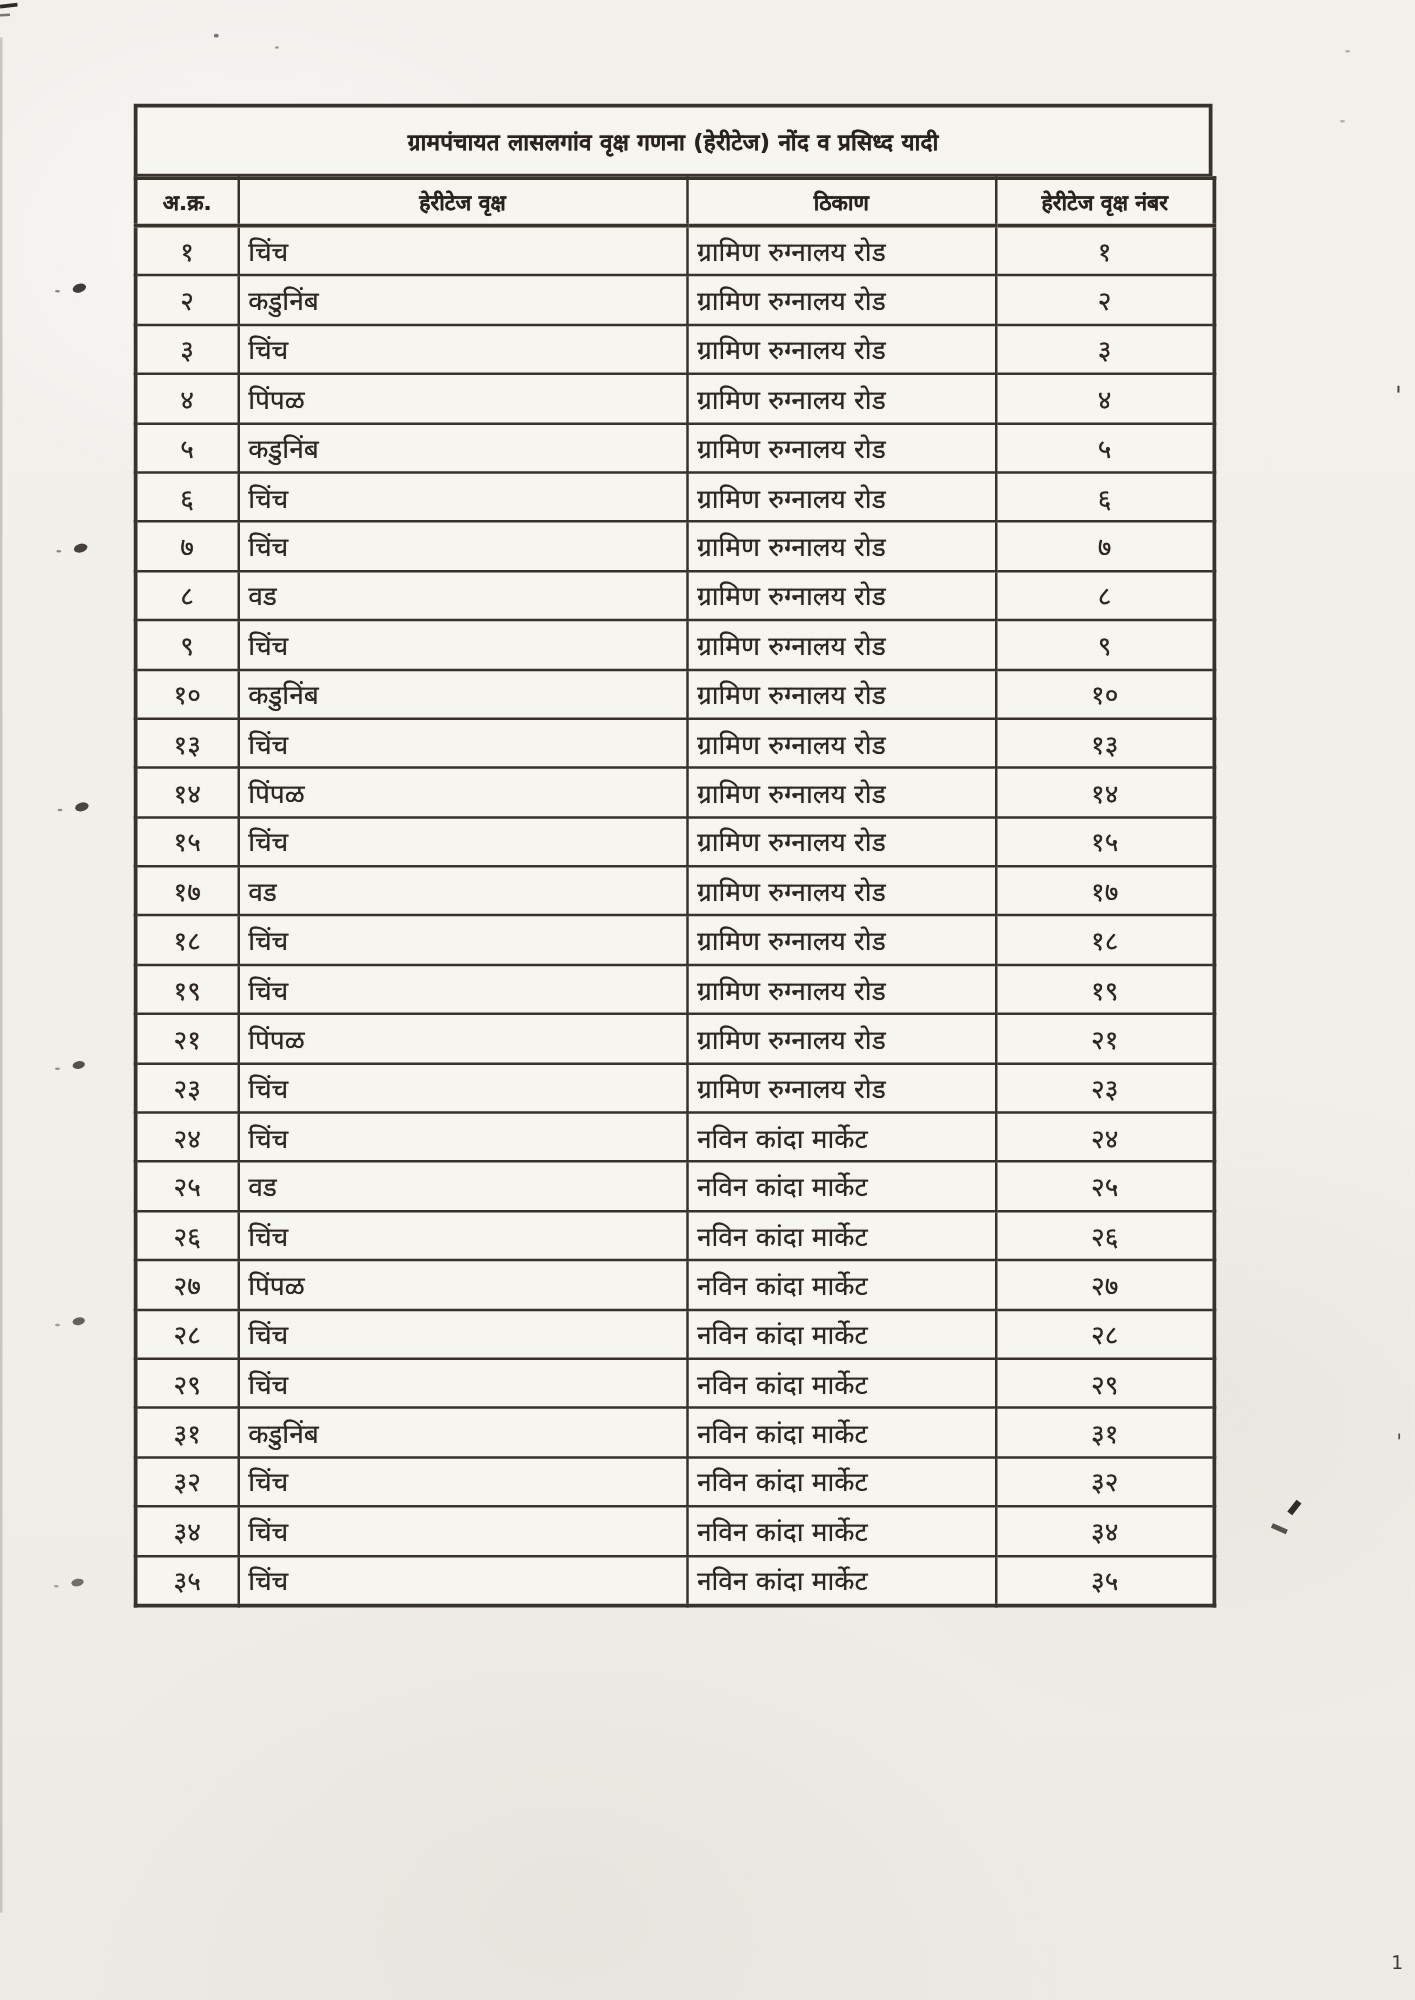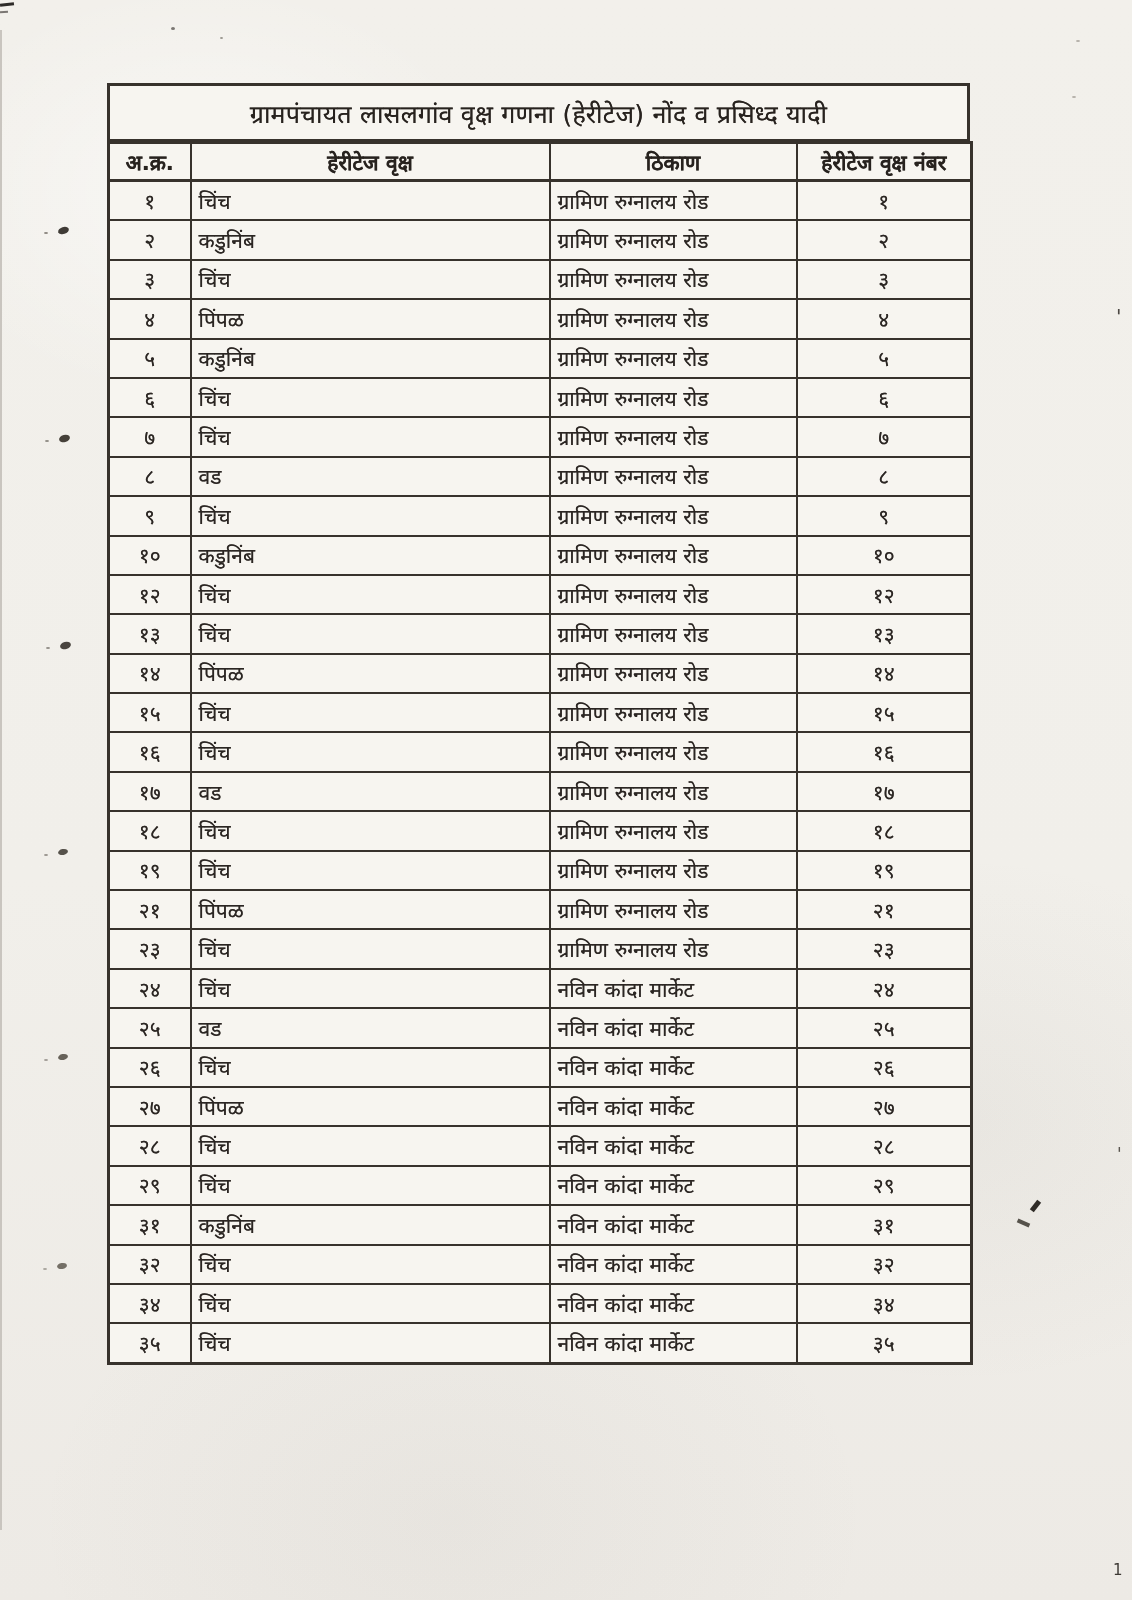--- a/index.html
+++ b/index.html
@@ -25,41 +25,41 @@
   .doc {
     position: absolute; left: 107px; top: 83px; width: 863px;
     color: #27221e;
   }
   .title-box {
     border: 3px solid #37322c;
     border-bottom: 2px solid #37322c;
     height: 53px;
     display: flex; align-items: center; justify-content: center;
     background: #f7f5f0;
-    font-weight: normal;
-    font-size: 25px;
+    font-weight: bold;
+    font-size: 18px;
     letter-spacing: 0.2px;
     text-shadow: 0 0 0.6px rgba(42,36,30,0.7);
   }
   table.grid {
     border-collapse: collapse;
     table-layout: fixed;
     width: 863px;
     background: #f7f5f0;
     border: 3px solid #37322c;
   }
   .grid th, .grid td {
     border: 2px solid #37322c;
     overflow: hidden;
     white-space: nowrap;
     text-shadow: 0 0 0.6px rgba(42,36,30,0.65);
   }
   .grid thead th {
     height: 33px;
-    font-size: 21px;
+    font-size: 17px;
     font-weight: bold;
     text-align: center;
     border-bottom: 3px solid #37322c;
   }
   .grid tbody td {
     height: 35.4px;
     font-size: 21px;
     font-weight: normal;
     color: #2b2623;
   }
@@ -153,48 +153,36 @@
             <td class="c-left">ग्रामिण रुग्नालय रोड</td>
             <td class="c-center">९</td>
           </tr>
           <tr>
             <td class="c-center">१०</td>
             <td class="c-left">कडुनिंब</td>
             <td class="c-left">ग्रामिण रुग्नालय रोड</td>
             <td class="c-center">१०</td>
           </tr>
           <tr>
-            <td class="c-center">१२</td>
-            <td class="c-left">चिंच</td>
-            <td class="c-left">ग्रामिण रुग्नालय रोड</td>
-            <td class="c-center">१२</td>
-          </tr>
-          <tr>
             <td class="c-center">१३</td>
             <td class="c-left">चिंच</td>
             <td class="c-left">ग्रामिण रुग्नालय रोड</td>
             <td class="c-center">१३</td>
           </tr>
           <tr>
             <td class="c-center">१४</td>
             <td class="c-left">पिंपळ</td>
             <td class="c-left">ग्रामिण रुग्नालय रोड</td>
             <td class="c-center">१४</td>
           </tr>
           <tr>
             <td class="c-center">१५</td>
             <td class="c-left">चिंच</td>
             <td class="c-left">ग्रामिण रुग्नालय रोड</td>
             <td class="c-center">१५</td>
-          </tr>
-          <tr>
-            <td class="c-center">१६</td>
-            <td class="c-left">चिंच</td>
-            <td class="c-left">ग्रामिण रुग्नालय रोड</td>
-            <td class="c-center">१६</td>
           </tr>
           <tr>
             <td class="c-center">१७</td>
             <td class="c-left">वड</td>
             <td class="c-left">ग्रामिण रुग्नालय रोड</td>
             <td class="c-center">१७</td>
           </tr>
           <tr>
             <td class="c-center">१८</td>
             <td class="c-left">चिंच</td>

